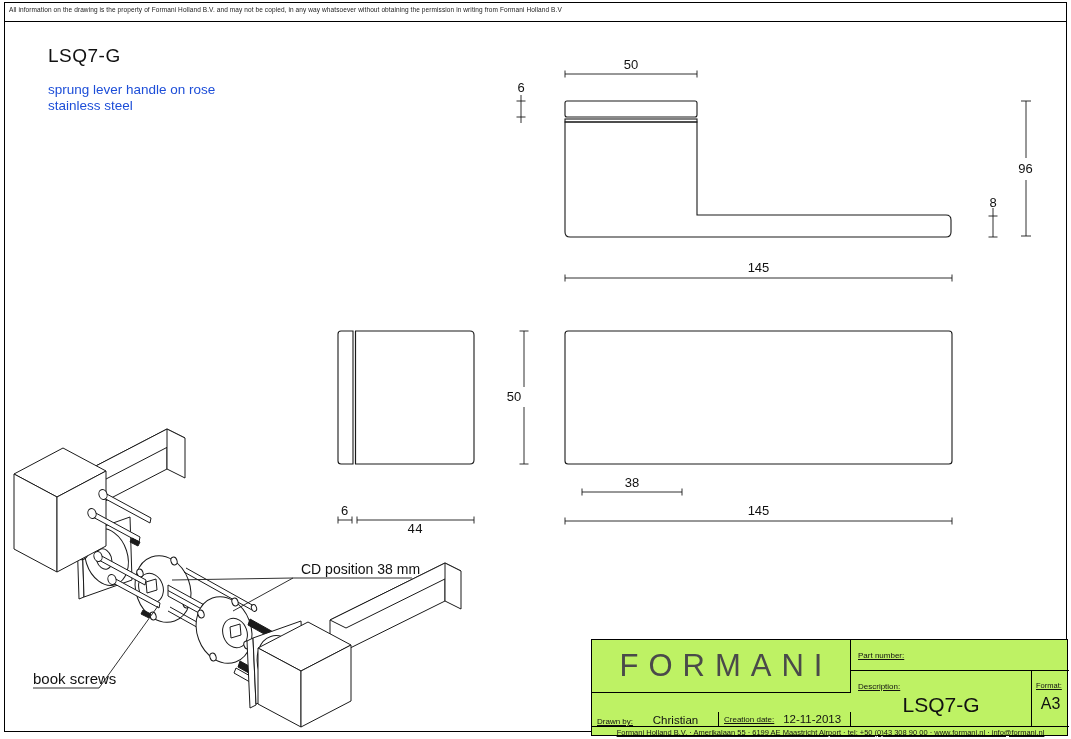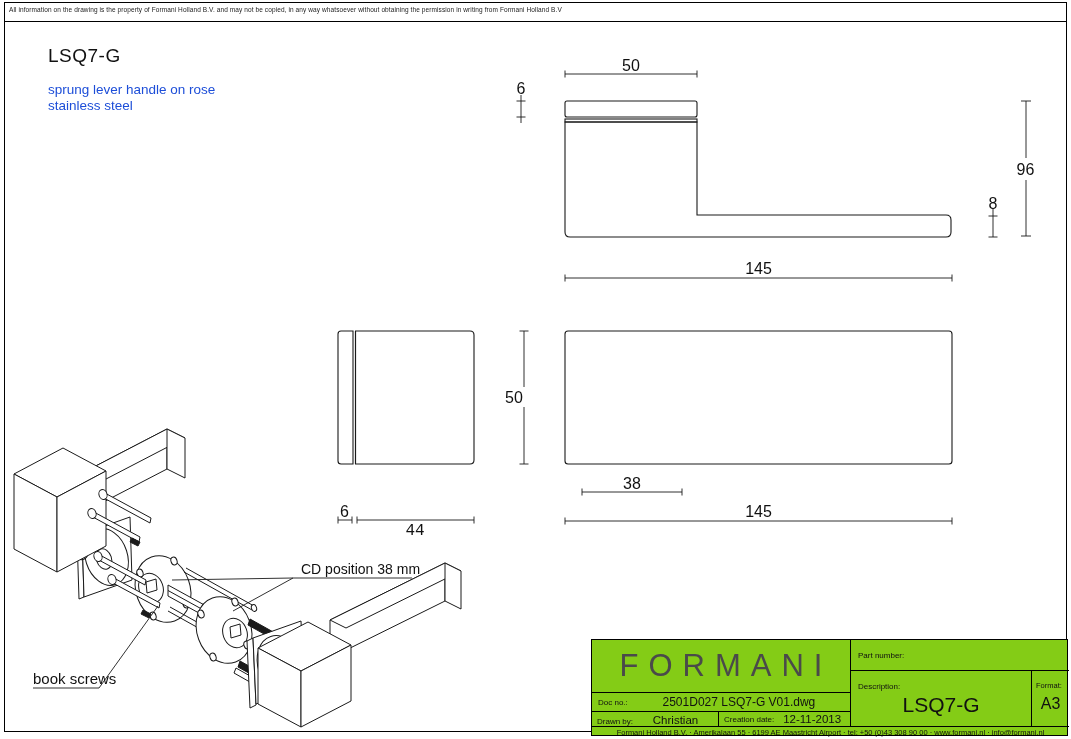--- a/index.html
+++ b/index.html
@@ -5,27 +5,27 @@
   html,body{margin:0;padding:0;background:#fff;}
   .sheet{
     position:relative;width:1071px;height:739px;background:#fff;overflow:hidden;
     font-family:"Liberation Sans", sans-serif;color:#1a1a1a;
   }
   .frame{position:absolute;left:4px;top:2px;width:1063px;height:730px;border:1.5px solid #000;box-sizing:border-box;}
   .disclaimer{position:absolute;left:9px;top:6px;font-size:6.5px;color:#222;letter-spacing:.1px;}
   .disc-line{position:absolute;left:4px;top:21px;width:1063px;border-top:1px solid #000;}
   .page-title{position:absolute;left:48px;top:45px;font-size:19px;letter-spacing:.5px;color:#111;}
   .subtitle{position:absolute;left:48px;top:82px;font-size:13.5px;line-height:15.5px;color:#1d4ed8;}
-  .dim{position:absolute;font-size:16px;color:#111;text-align:center;white-space:nowrap;}
+  .dim{position:absolute;font-size:13px;color:#111;text-align:center;white-space:nowrap;}
   .note{position:absolute;font-size:14px;color:#111;white-space:nowrap;}
   svg.linework{position:absolute;left:0;top:0;}
   
-  .tblock{position:absolute;left:591px;top:639px;width:477px;height:97px;border:1.5px solid #000;box-sizing:border-box;background:#84cc16;}
+  .tblock{position:absolute;left:591px;top:639px;width:477px;height:97px;border:1.5px solid #000;box-sizing:border-box;background:#bef264;}
   .tb-cell{position:absolute;box-sizing:border-box;border-right:1px solid #000;border-bottom:1px solid #000;}
-  .tb-label{font-size:8px;color:#111;}
+  .tb-label{font-size:8px;color:#111;text-decoration:underline;}
   .tb-value{font-size:12px;color:#111;}
   .logo-cell{left:0;top:0;width:259px;height:53px;display:flex;align-items:center;justify-content:center;}
   .logo-text{font-size:31px;font-weight:300;letter-spacing:10px;color:#4a4a4a;padding-left:10px;}
   .doc-row{left:0;top:53px;width:259px;height:19px;display:flex;align-items:center;}
   .doc-row .tb-label{margin-left:6px;}
   .doc-row .tb-value{flex:1;text-align:center;}
   .drawn-cell{left:0;top:72px;width:127px;height:15px;display:flex;align-items:flex-end;}
   .date-cell{left:127px;top:72px;width:132px;height:15px;display:flex;align-items:center;}
   .drawn-cell .tb-label,.date-cell .tb-label{margin-left:5px;}
   .drawn-cell .tb-value,.date-cell .tb-value{flex:1;text-align:center;font-size:11.5px;}
@@ -171,24 +171,20 @@
   <div class="dim" style="left:582px;top:475px;width:100px;">38</div>
   <div class="dim" style="left:565px;top:503px;width:387px;">145</div>
 
   <div class="note" style="left:301px;top:561px;">CD position 38 mm</div>
   <div class="note" style="left:33px;top:670px;font-size:15px;">book screws</div>
 
   <div class="tblock">
     <div class="tb-cell logo-cell">
       <span class="logo-text">FORMANI</span>
     </div>
-    <div class="tb-cell doc-row">
-      <span class="tb-label">Doc no.:</span>
-      <span class="tb-value">2501D027 LSQ7-G V01.dwg</span>
-    </div>
     <div class="tb-cell drawn-cell">
       <span class="tb-label">Drawn by:</span>
       <span class="tb-value">Christian</span>
     </div>
     <div class="tb-cell date-cell">
       <span class="tb-label">Creation date:</span>
       <span class="tb-value">12-11-2013</span>
     </div>
     <div class="tb-cell part-cell">
       <span class="tb-label">Part number:</span>

